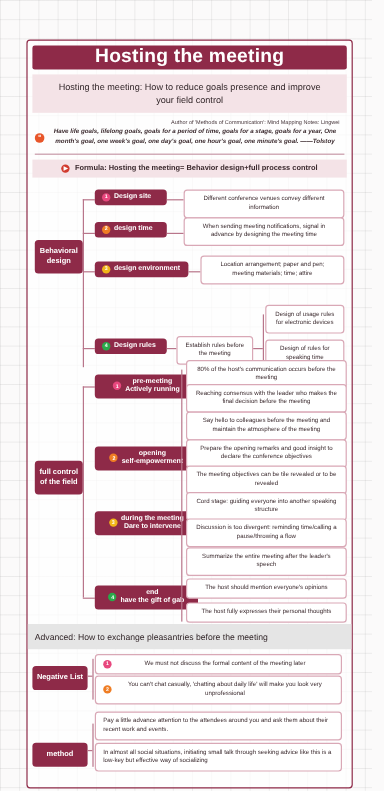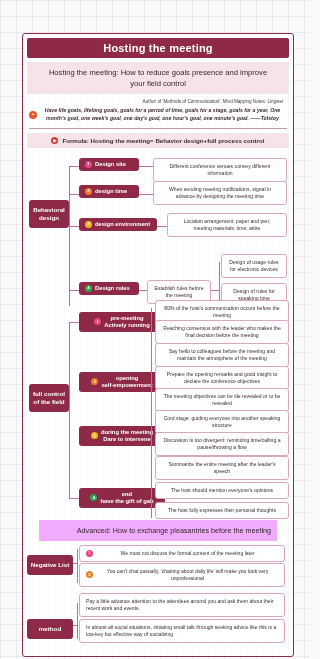--- a/index.html
+++ b/index.html
@@ -25,21 +25,21 @@
     overflow:hidden;
   }
   
   .title-bar{
     margin:4px 4px 0 4px;
     height:20px;
     background:#8e2a48;
     border-radius:2px;
     color:#fff;
     display:flex; align-items:center; justify-content:center;
-    font-size:11px; font-weight:bold; letter-spacing:.2px;
+    font-size:16px; font-weight:bold; letter-spacing:.2px;
   }
   .subtitle{
     margin:4px 4px 0 4px;
     background:#f4e3e7;
     padding:5px 14px;
     text-align:center;
     font-size:7.6px;
     color:#33272a;
     line-height:1.45;
   }
@@ -120,24 +120,24 @@
   #bd .leaf{ position:absolute; }
 
   
   #fp{ position:relative; height:220px; }
   #fp .spine-label{ position:absolute; left:6px; top:84px; width:40px; }
   #fp .node{ position:absolute; width:86px; justify-content:center; text-align:center;}
   #fp .leaf{ position:absolute; left:132px; width:134px; }
 
   
   .adv{
-    margin:0 16px;
-    background:#f0abfc;
+    margin:0 0;
+    background:#e5e5e5;
     padding:6px;
-    text-align:right;
+    text-align:left;
     font-size:7.2px;
     color:#33272a;
   }
   #adv-map{ position:relative; height:108px; }
   #adv-map .spine-label{ position:absolute; left:4px; width:46px; }
   #adv-map .leaf{ position:absolute; }
   .leaf.with-num{ display:flex; align-items:center; gap:4px; text-align:left;}
   .leaf.with-num .num{
     flex:0 0 auto;width:7px;height:7px;border-radius:50%;
     display:flex;align-items:center;justify-content:center;

